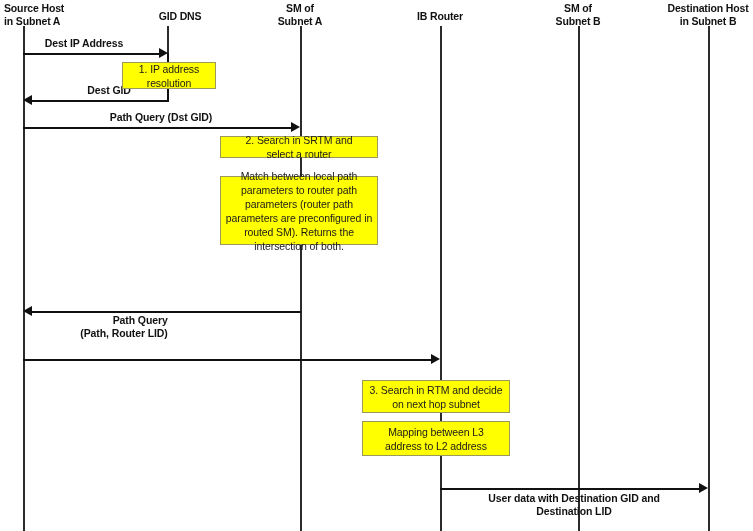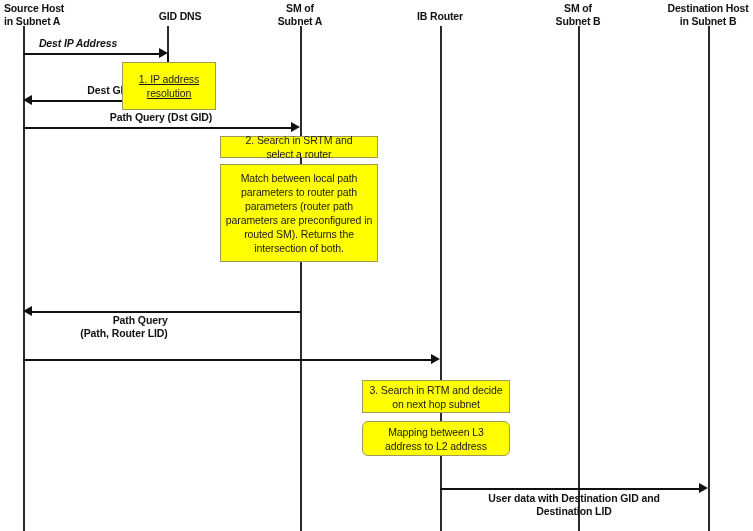--- a/index.html
+++ b/index.html
@@ -103,59 +103,59 @@
 
   <div class="lifeline" style="left:23px;  top:26px; height:505px;"></div>
   <div class="lifeline" style="left:167px; top:26px; height:74px;"></div>
   <div class="lifeline" style="left:300px; top:26px; height:505px;"></div>
   <div class="lifeline" style="left:440px; top:26px; height:505px;"></div>
   <div class="lifeline" style="left:578px; top:26px; height:505px;"></div>
   <div class="lifeline" style="left:708px; top:26px; height:505px;"></div>
 
   <div class="msg-line" style="left:23px; top:53px; width:136px;"></div>
   <div class="arrow-head right" style="left:159px; top:48px;"></div>
-  <div class="msg-label center" style="left:78px; top:37px;font-style:italic;">Dest IP Address</div>
+  <div class="msg-label center" style="left:84px; top:37px;">Dest IP Address</div>
 
   <div class="vline" style="left:167px; top:53px; height:47px;"></div>
 
   <div class="msg-line" style="left:32px; top:100px; width:137px;"></div>
   <div class="arrow-head left" style="left:23px; top:95px;"></div>
   <div class="msg-label center" style="left:109px; top:84px;">Dest GID</div>
 
   <div class="msg-line" style="left:23px; top:127px; width:268px;"></div>
   <div class="arrow-head right" style="left:291px; top:122px;"></div>
   <div class="msg-label center" style="left:161px; top:111px;">Path Query (Dst GID)</div>
 
-  <div class="note" style="left:122px; top:62px; width:94px; height:48px;text-decoration:underline;">
+  <div class="note" style="left:122px; top:62px; width:94px; height:27px;">
     <span>1. IP address
 resolution</span>
   </div>
 
   <div class="note" style="left:220px; top:136px; width:158px; height:22px;">
     <span>2. Search in SRTM and
 select a router</span>
   </div>
 
-  <div class="note" style="left:220px; top:164px; width:158px; height:98px;">
+  <div class="note" style="left:220px; top:176px; width:158px; height:69px;">
     <span>Match between local path parameters to router path parameters (router path parameters are preconfigured in routed SM). Returns the intersection of both.</span>
   </div>
 
   <div class="msg-line" style="left:32px; top:311px; width:269px;"></div>
   <div class="arrow-head left" style="left:23px; top:306px;"></div>
   <div class="msg-label center" style="left:124px; top:314px;text-align:right;">Path Query
 (Path, Router LID)</div>
 
   <div class="msg-line" style="left:23px; top:359px; width:408px;"></div>
   <div class="arrow-head right" style="left:431px; top:354px;"></div>
 
   <div class="note" style="left:362px; top:380px; width:148px; height:33px;">
     <span>3. Search in RTM and decide on next hop  subnet</span>
   </div>
 
-  <div class="note" style="left:362px; top:421px; width:148px; height:35px;border-radius:6px;">
+  <div class="note" style="left:362px; top:421px; width:148px; height:35px;">
     <span>Mapping between L3
 address to L2 address</span>
   </div>
 
   <div class="msg-line" style="left:440px; top:488px; width:259px;"></div>
   <div class="arrow-head right" style="left:699px; top:483px;"></div>
   <div class="msg-label center" style="left:574px; top:492px;">User data with Destination GID and Destination LID</div>
 
 </div>
 

